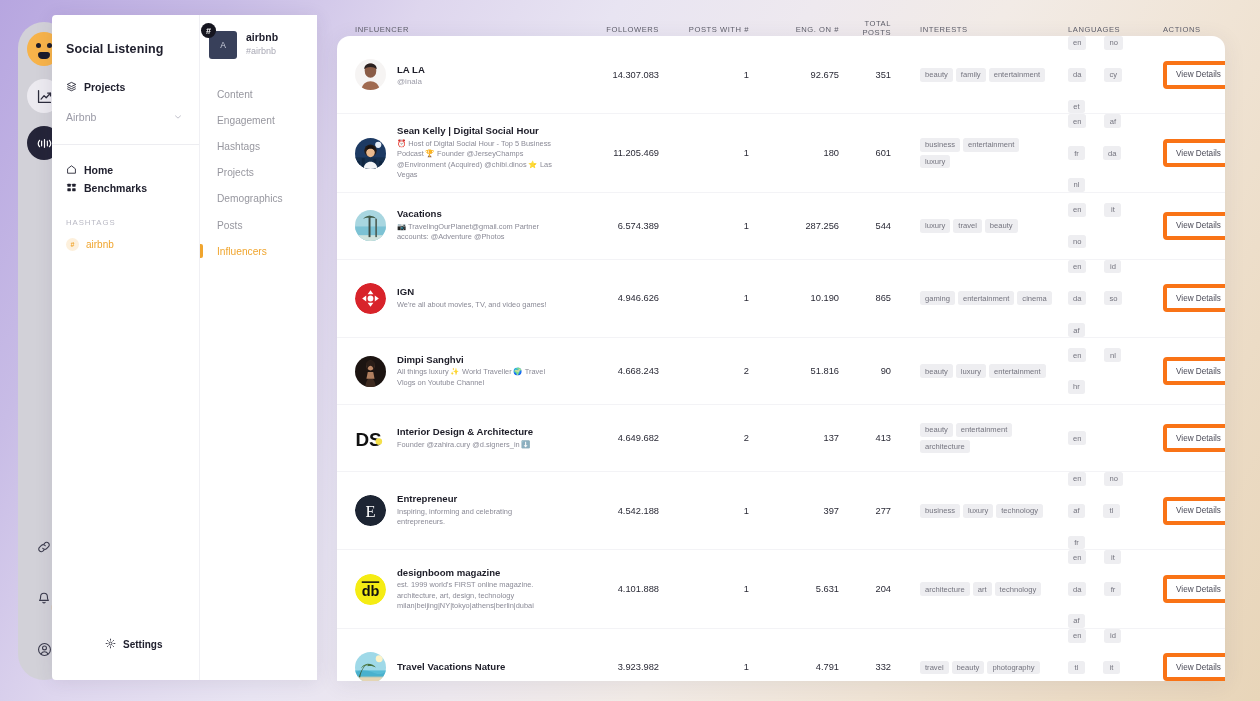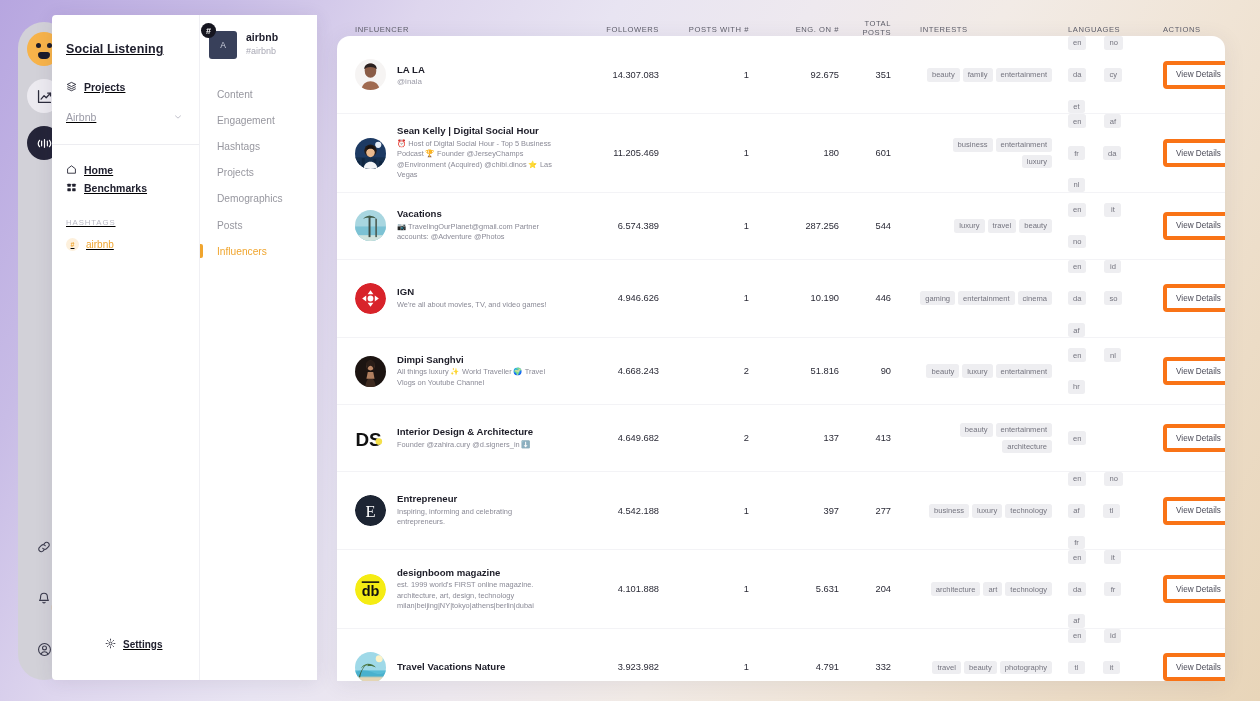--- a/index.html
+++ b/index.html
@@ -42,21 +42,21 @@
   }
 
   
   .panel {
     position: absolute; left: 52px; top: 15px; width: 265px; height: 665px;
     background: #ffffff; border-radius: 4px 0 0 4px;
     box-shadow: 0 2px 18px rgba(60,50,90,0.10);
     display: flex; overflow: hidden;
   }
   
-  .sb1 { width: 147px; height: 100%; display: flex; flex-direction: column; position: relative; text-decoration: underline; }
+  .sb1 { width: 147px; height: 100%; display: flex; flex-direction: column; position: relative; }
   .sb1-title { font-size: 12.5px; font-weight: 700; color: #20202e; padding: 27px 0 0 14px; letter-spacing: .1px; }
   .sb1 .grp { padding: 22px 0 0 14px; }
   .row-ico { display: flex; align-items: center; gap: 7px; cursor: pointer; }
   .row-ico .lbl { font-size: 10.5px; font-weight: 700; color: #20202e; }
   .proj-sel {
     display: flex; align-items: center; justify-content: space-between;
     margin: 12px 16px 0 14px; cursor: pointer;
   }
   .proj-sel .val { font-size: 10.5px; color: #9a9aa6; }
   .divider { height: 1px; background: #ededf1; margin: 18px 0 0 0; }
@@ -131,21 +131,21 @@
   .av {
     width: 31px; height: 31px; border-radius: 50%; flex: 0 0 31px;
     overflow: hidden; position: relative;
     display: flex; align-items: center; justify-content: center;
   }
   .av.sq { border-radius: 0; background: #fef9c3; }
   .inf-name { font-size: 9.6px; font-weight: 700; color: #1d1d28; line-height: 1.25; }
   .inf-handle { font-size: 8px; color: #9c9ca8; margin-top: 1px; }
   .inf-bio { font-size: 7.4px; color: #8a8a96; line-height: 1.42; margin-top: 1.5px; max-width: 165px; }
   .num { font-size: 9.3px; color: #2a2a36; }
-  .chips { display: flex; flex-wrap: wrap; gap: 3px; max-width: 132px; justify-content: flex-end; }
+  .chips { display: flex; flex-wrap: wrap; gap: 3px; max-width: 132px; }
   .chip {
     background: #eeeef1; color: #74747f; font-size: 7.6px;
     padding: 2.4px 5px; border-radius: 2.5px; white-space: nowrap;
   }
   .langs { display: flex; flex-wrap: wrap; gap: 18px; max-width: 80px; }
   .lchip {
     background: #eeeef1; color: #74747f; font-size: 7.6px;
     padding: 2.4px 5px; border-radius: 2.5px; min-width: 17px; text-align: center;
   }
   .btn-vd {
@@ -457,21 +457,21 @@
               </div>
          <div>
                 <div class="inf-name">IGN</div>
                 <div class="inf-bio">We're all about movies, TV, and video games!</div>
               </div>
        </div>
      </div>
      <div class="col-fol num">4.946.626</div>
      <div class="col-pst num">1</div>
      <div class="col-eng num">10.190</div>
-     <div class="col-tot num">446</div>
+     <div class="col-tot num">865</div>
      <div class="col-int">
        <div class="chips">
               <span class="chip">gaming</span>
               <span class="chip">entertainment</span>
               <span class="chip">cinema</span>
             </div>
      </div>
      <div class="col-lan">
        <div class="langs">
               <span class="lchip">en</span>

